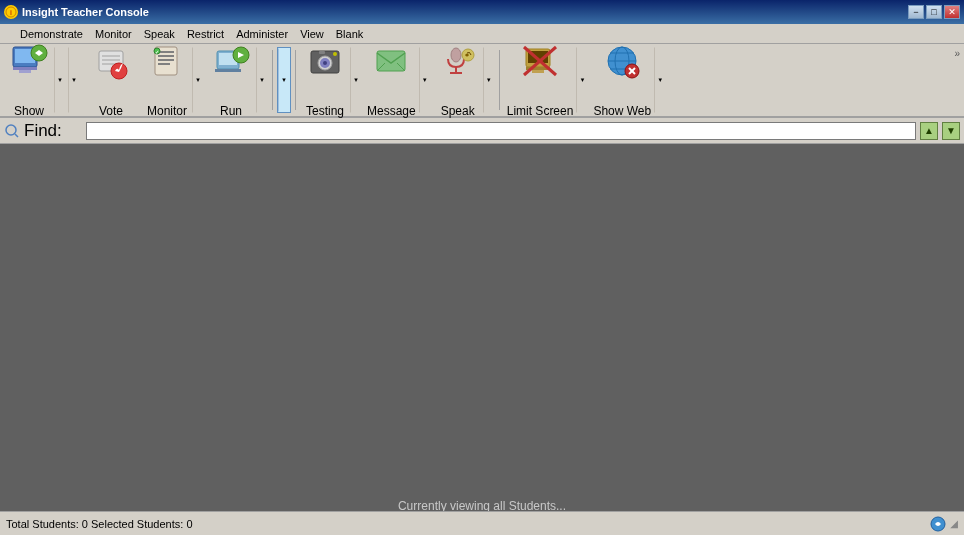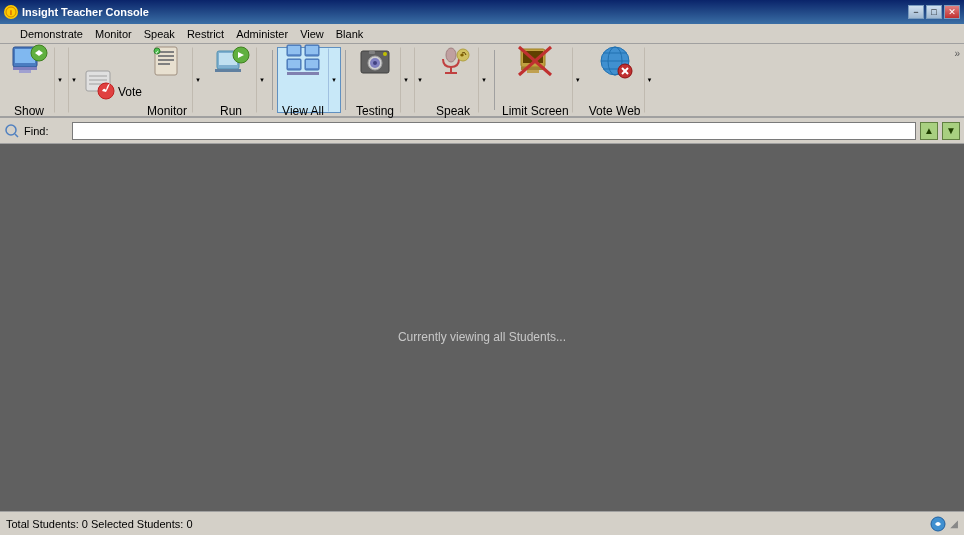--- a/index.html
+++ b/index.html
@@ -79,21 +79,21 @@
       position: relative;
     }
     .toolbar-separator {
       width: 1px;
       height: 60px;
       background: #a0a0a0;
       margin: 0 2px;
     }
     .toolbar-btn {
       display: flex;
-      flex-direction: row;
+      flex-direction: column;
       align-items: center;
       justify-content: center;
       width: 58px;
       height: 66px;
       border: 1px solid transparent;
       cursor: pointer;
       padding: 4px 2px 2px;
       gap: 2px;
       background: transparent;
     }
@@ -155,21 +155,21 @@
       align-items: center;
       border-bottom: 1px solid #a0a0a0;
       padding: 0 4px;
       gap: 4px;
     }
     .find-icon {
       width: 16px;
       height: 16px;
     }
     .find-label {
-      font-size: 11px;
+      font-size: 17px;
       color: #000;
       margin-right: 20px;
     }
     .find-input {
       flex: 1;
       height: 18px;
       border: 1px solid #7a7a7a;
       background: white;
       font-size: 11px;
       padding: 0 2px;
@@ -185,21 +185,21 @@
       cursor: pointer;
       font-size: 10px;
       color: #204000;
     }
 
     
     .main-content {
       background: #606060;
       height: calc(535px - 22px - 20px - 74px - 26px - 24px);
       display: flex;
-      align-items: center;
+      align-items: flex-end;
       justify-content: center;
       padding-top: 16px;
     }
     .status-text {
       color: #c8c8c8;
       font-size: 12px;
     }
 
     
     .status-bar {
@@ -330,36 +330,20 @@
       </div>
       <span class="btn-label">Run</span>
     </div>
     <div class="toolbar-btn-arrow">▾</div>
   </div>
 
   <div class="toolbar-separator"></div>
 
 
   <div class="toolbar-btn-with-arrow" style="background:#c8e8f8; border:1px solid #6090c0;">
-    <div class="toolbar-btn-main" style="background:transparent;">
-      <div class="btn-icon">
-        <svg width="36" height="36" viewBox="0 0 36 36">
-          <rect x="2" y="2" width="14" height="11" rx="1" fill="#6090d0" stroke="#4070b0" stroke-width="1"></rect>
-          <rect x="3" y="3" width="12" height="8" fill="#90c0f0"></rect>
-          <rect x="20" y="2" width="14" height="11" rx="1" fill="#6090d0" stroke="#4070b0" stroke-width="1"></rect>
-          <rect x="21" y="3" width="12" height="8" fill="#90c0f0"></rect>
-          <rect x="2" y="16" width="14" height="11" rx="1" fill="#6090d0" stroke="#4070b0" stroke-width="1"></rect>
-          <rect x="3" y="17" width="12" height="8" fill="#90c0f0"></rect>
-          <rect x="20" y="16" width="14" height="11" rx="1" fill="#6090d0" stroke="#4070b0" stroke-width="1"></rect>
-          <rect x="21" y="17" width="12" height="8" fill="#90c0f0"></rect>
-          <rect x="2" y="29" width="32" height="3" fill="#8080b0"></rect>
-        </svg>
-      </div>
-      <span class="btn-label">View All</span>
-    </div>
     <div class="toolbar-btn-arrow" style="border-left:1px solid #a0c0e0;">▾</div>
   </div>
 
   <div class="toolbar-separator"></div>
 
   <div class="toolbar-btn-with-arrow">
     <div class="toolbar-btn-main">
       <div class="btn-icon">
         <svg width="36" height="36" viewBox="0 0 36 36">
           <rect x="4" y="8" width="28" height="22" rx="2" fill="#606060" stroke="#404040" stroke-width="1"></rect>
@@ -369,20 +353,31 @@
           <rect x="12" y="8" width="6" height="3" rx="1" fill="#808080"></rect>
           <circle cx="28" cy="11" r="2" fill="#c0c000"></circle>
         </svg>
       </div>
       <span class="btn-label">Testing</span>
     </div>
     <div class="toolbar-btn-arrow">▾</div>
   </div>
 
   <div class="toolbar-btn-with-arrow">
+    <div class="toolbar-btn-main">
+      <div class="btn-icon">
+        <svg width="36" height="36" viewBox="0 0 36 36">
+          <rect x="4" y="8" width="28" height="20" rx="2" fill="#80c080" stroke="#50a050" stroke-width="1"></rect>
+          <path d="M4 10 L18 20 L32 10" stroke="#50a050" stroke-width="1.5" fill="none"></path>
+          <path d="M4 28 L12 20" stroke="#50a050" stroke-width="1"></path>
+          <path d="M32 28 L24 20" stroke="#50a050" stroke-width="1"></path>
+        </svg>
+      </div>
+      <span class="btn-label">Message</span>
+    </div>
     <div class="toolbar-btn-arrow">▾</div>
   </div>
 
   <div class="toolbar-btn-with-arrow">
     <div class="toolbar-btn-main">
       <div class="btn-icon">
         <svg width="36" height="36" viewBox="0 0 36 36">
           <ellipse cx="16" cy="12" rx="5" ry="7" fill="#c0a0a0" stroke="#a08080" stroke-width="1"></ellipse>
           <path d="M8 16 Q8 24 16 24 Q24 24 24 16" fill="none" stroke="#c04040" stroke-width="2"></path>
           <line x1="16" y1="24" x2="16" y2="30" stroke="#c04040" stroke-width="2"></line>
@@ -423,21 +418,21 @@
           <circle cx="18" cy="18" r="14" fill="#4090d0" stroke="#2070b0" stroke-width="1"></circle>
           <ellipse cx="18" cy="18" rx="7" ry="14" fill="none" stroke="#2070b0" stroke-width="1"></ellipse>
           <line x1="4" y1="18" x2="32" y2="18" stroke="#2070b0" stroke-width="1"></line>
           <line x1="6" y1="10" x2="30" y2="10" stroke="#2070b0" stroke-width="1"></line>
           <line x1="6" y1="26" x2="30" y2="26" stroke="#2070b0" stroke-width="1"></line>
           <circle cx="28" cy="28" r="7" fill="#c03030" stroke="#901010" stroke-width="1"></circle>
           <line x1="25" y1="25" x2="31" y2="31" stroke="white" stroke-width="2"></line>
           <line x1="25" y1="31" x2="31" y2="25" stroke="white" stroke-width="2"></line>
         </svg>
       </div>
-      <span class="btn-label">Vote Web</span>
+      <span class="btn-label">Show Web</span>
     </div>
     <div class="toolbar-btn-arrow">▾</div>
   </div>
 
 
   <span class="toolbar-expand">»</span>
 </div>
 
 <div class="find-bar">
   <svg class="find-icon" width="16" height="16" viewBox="0 0 16 16">

